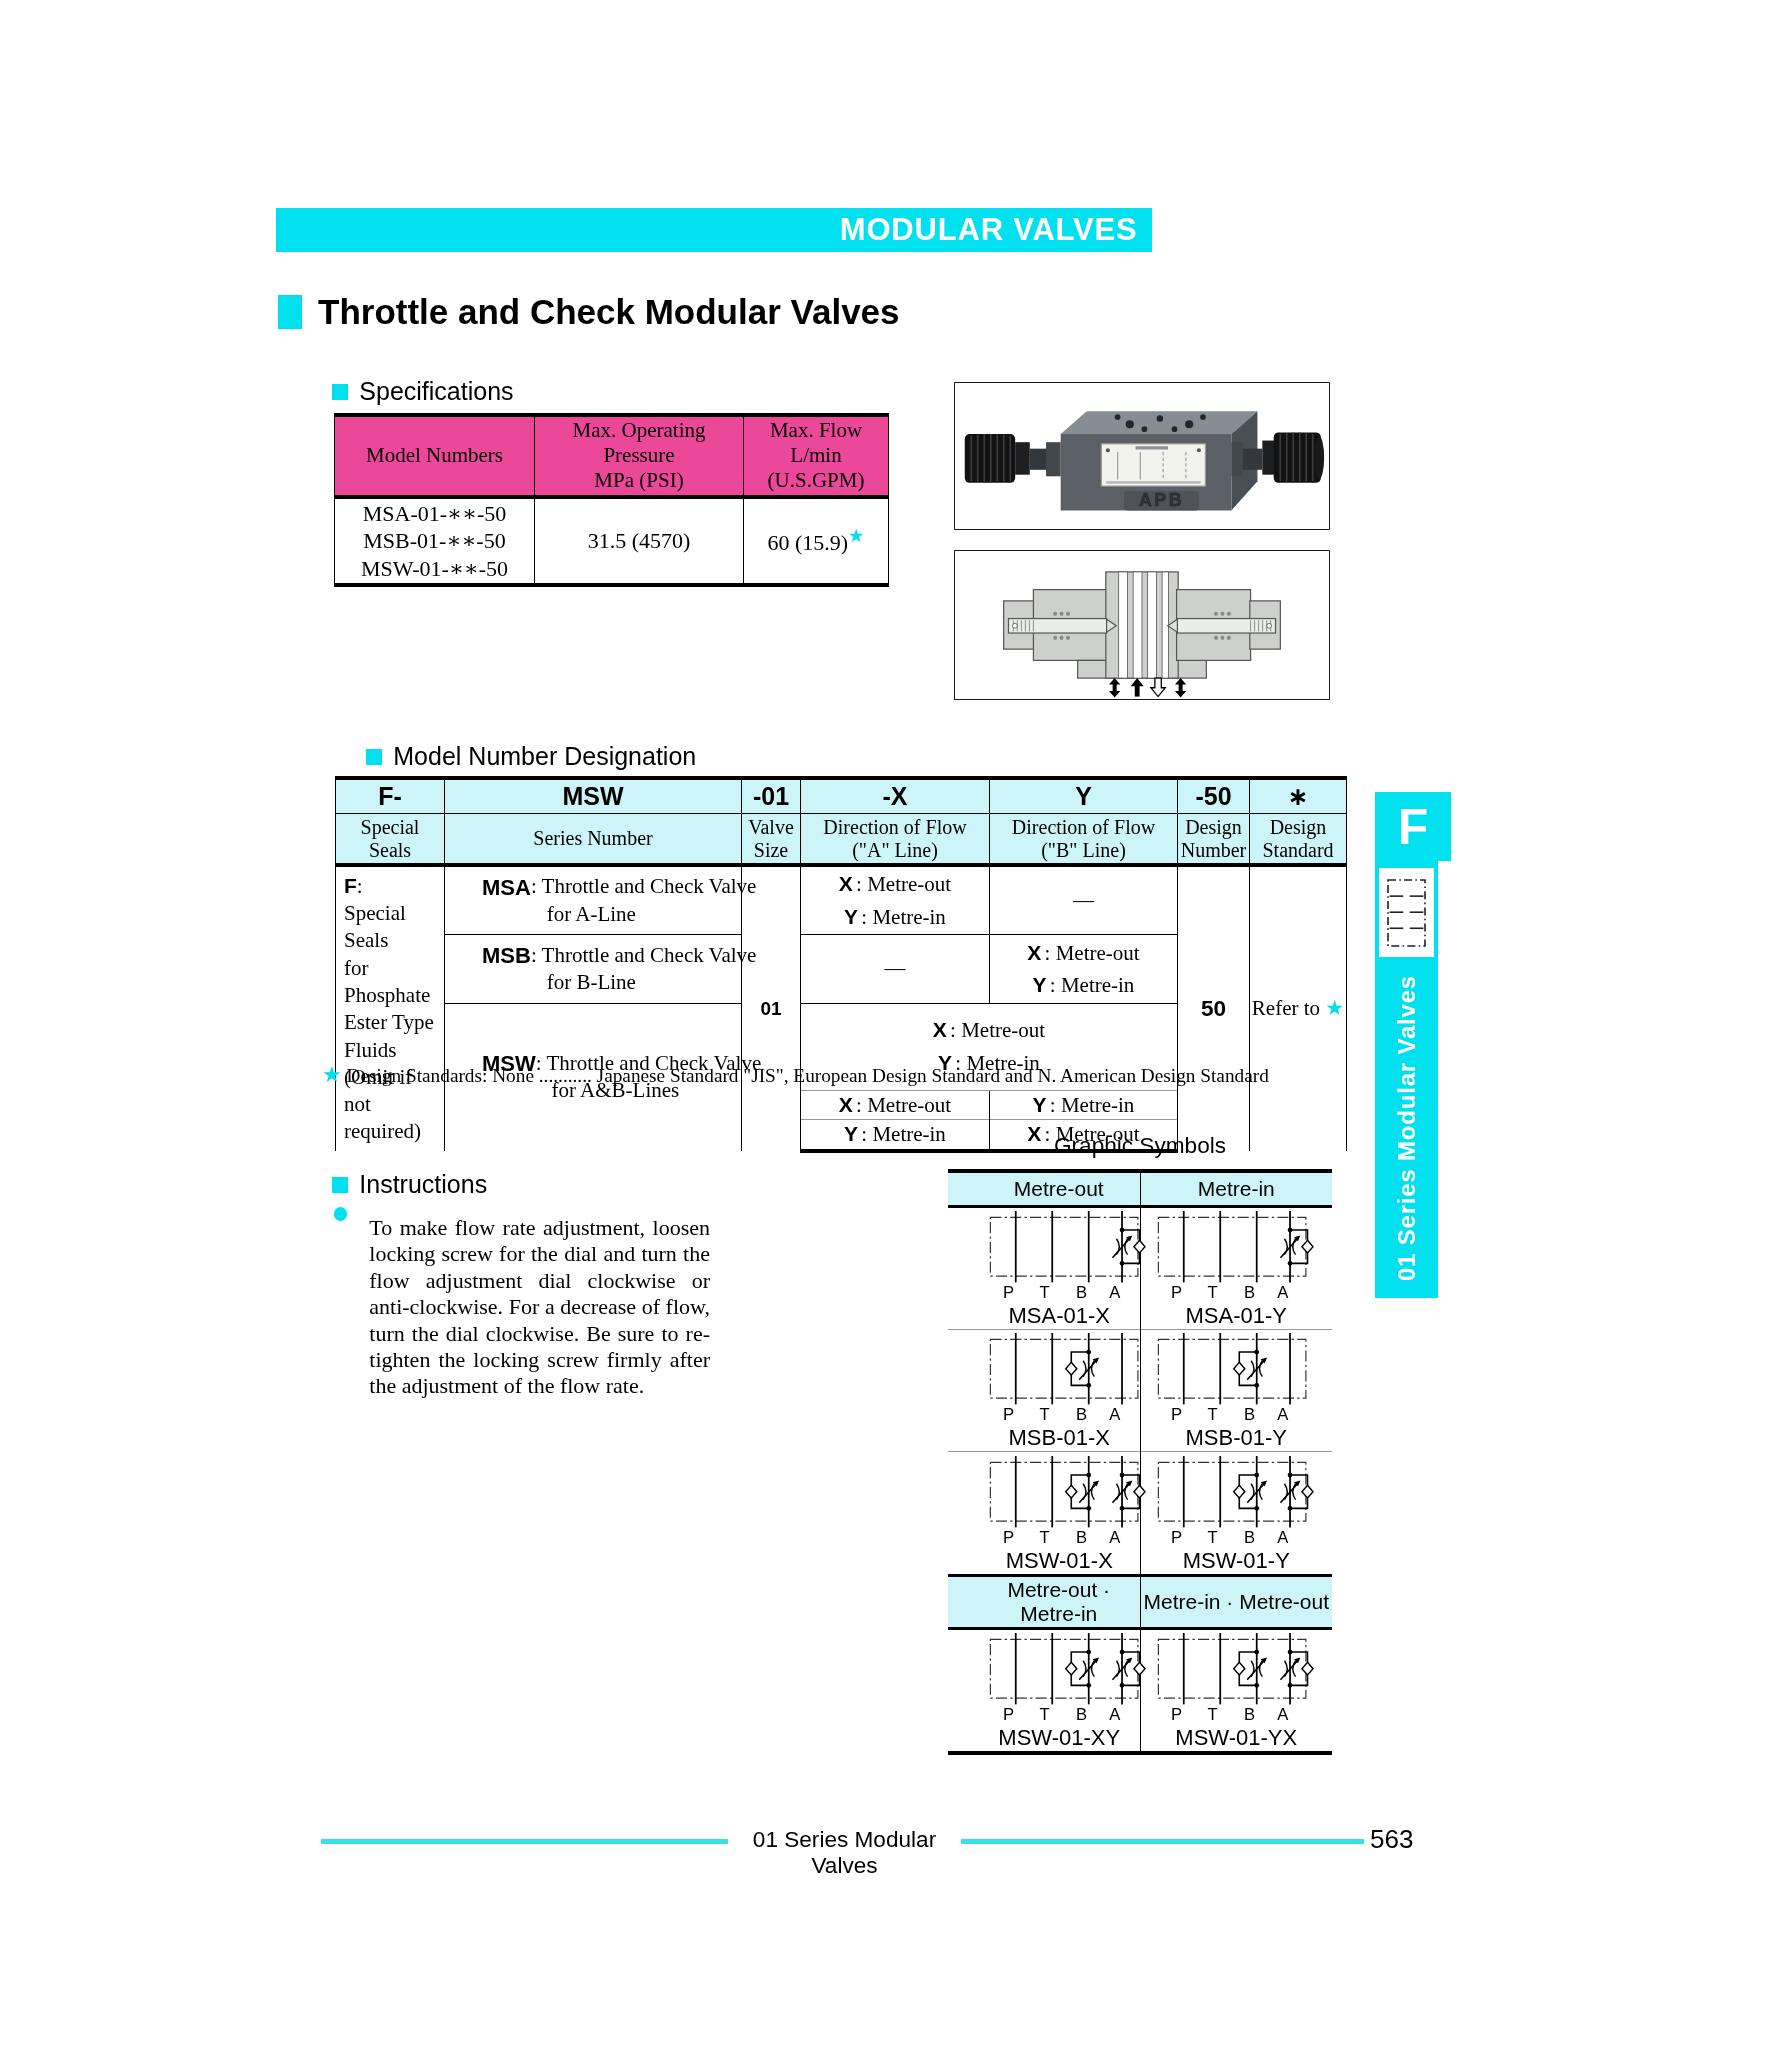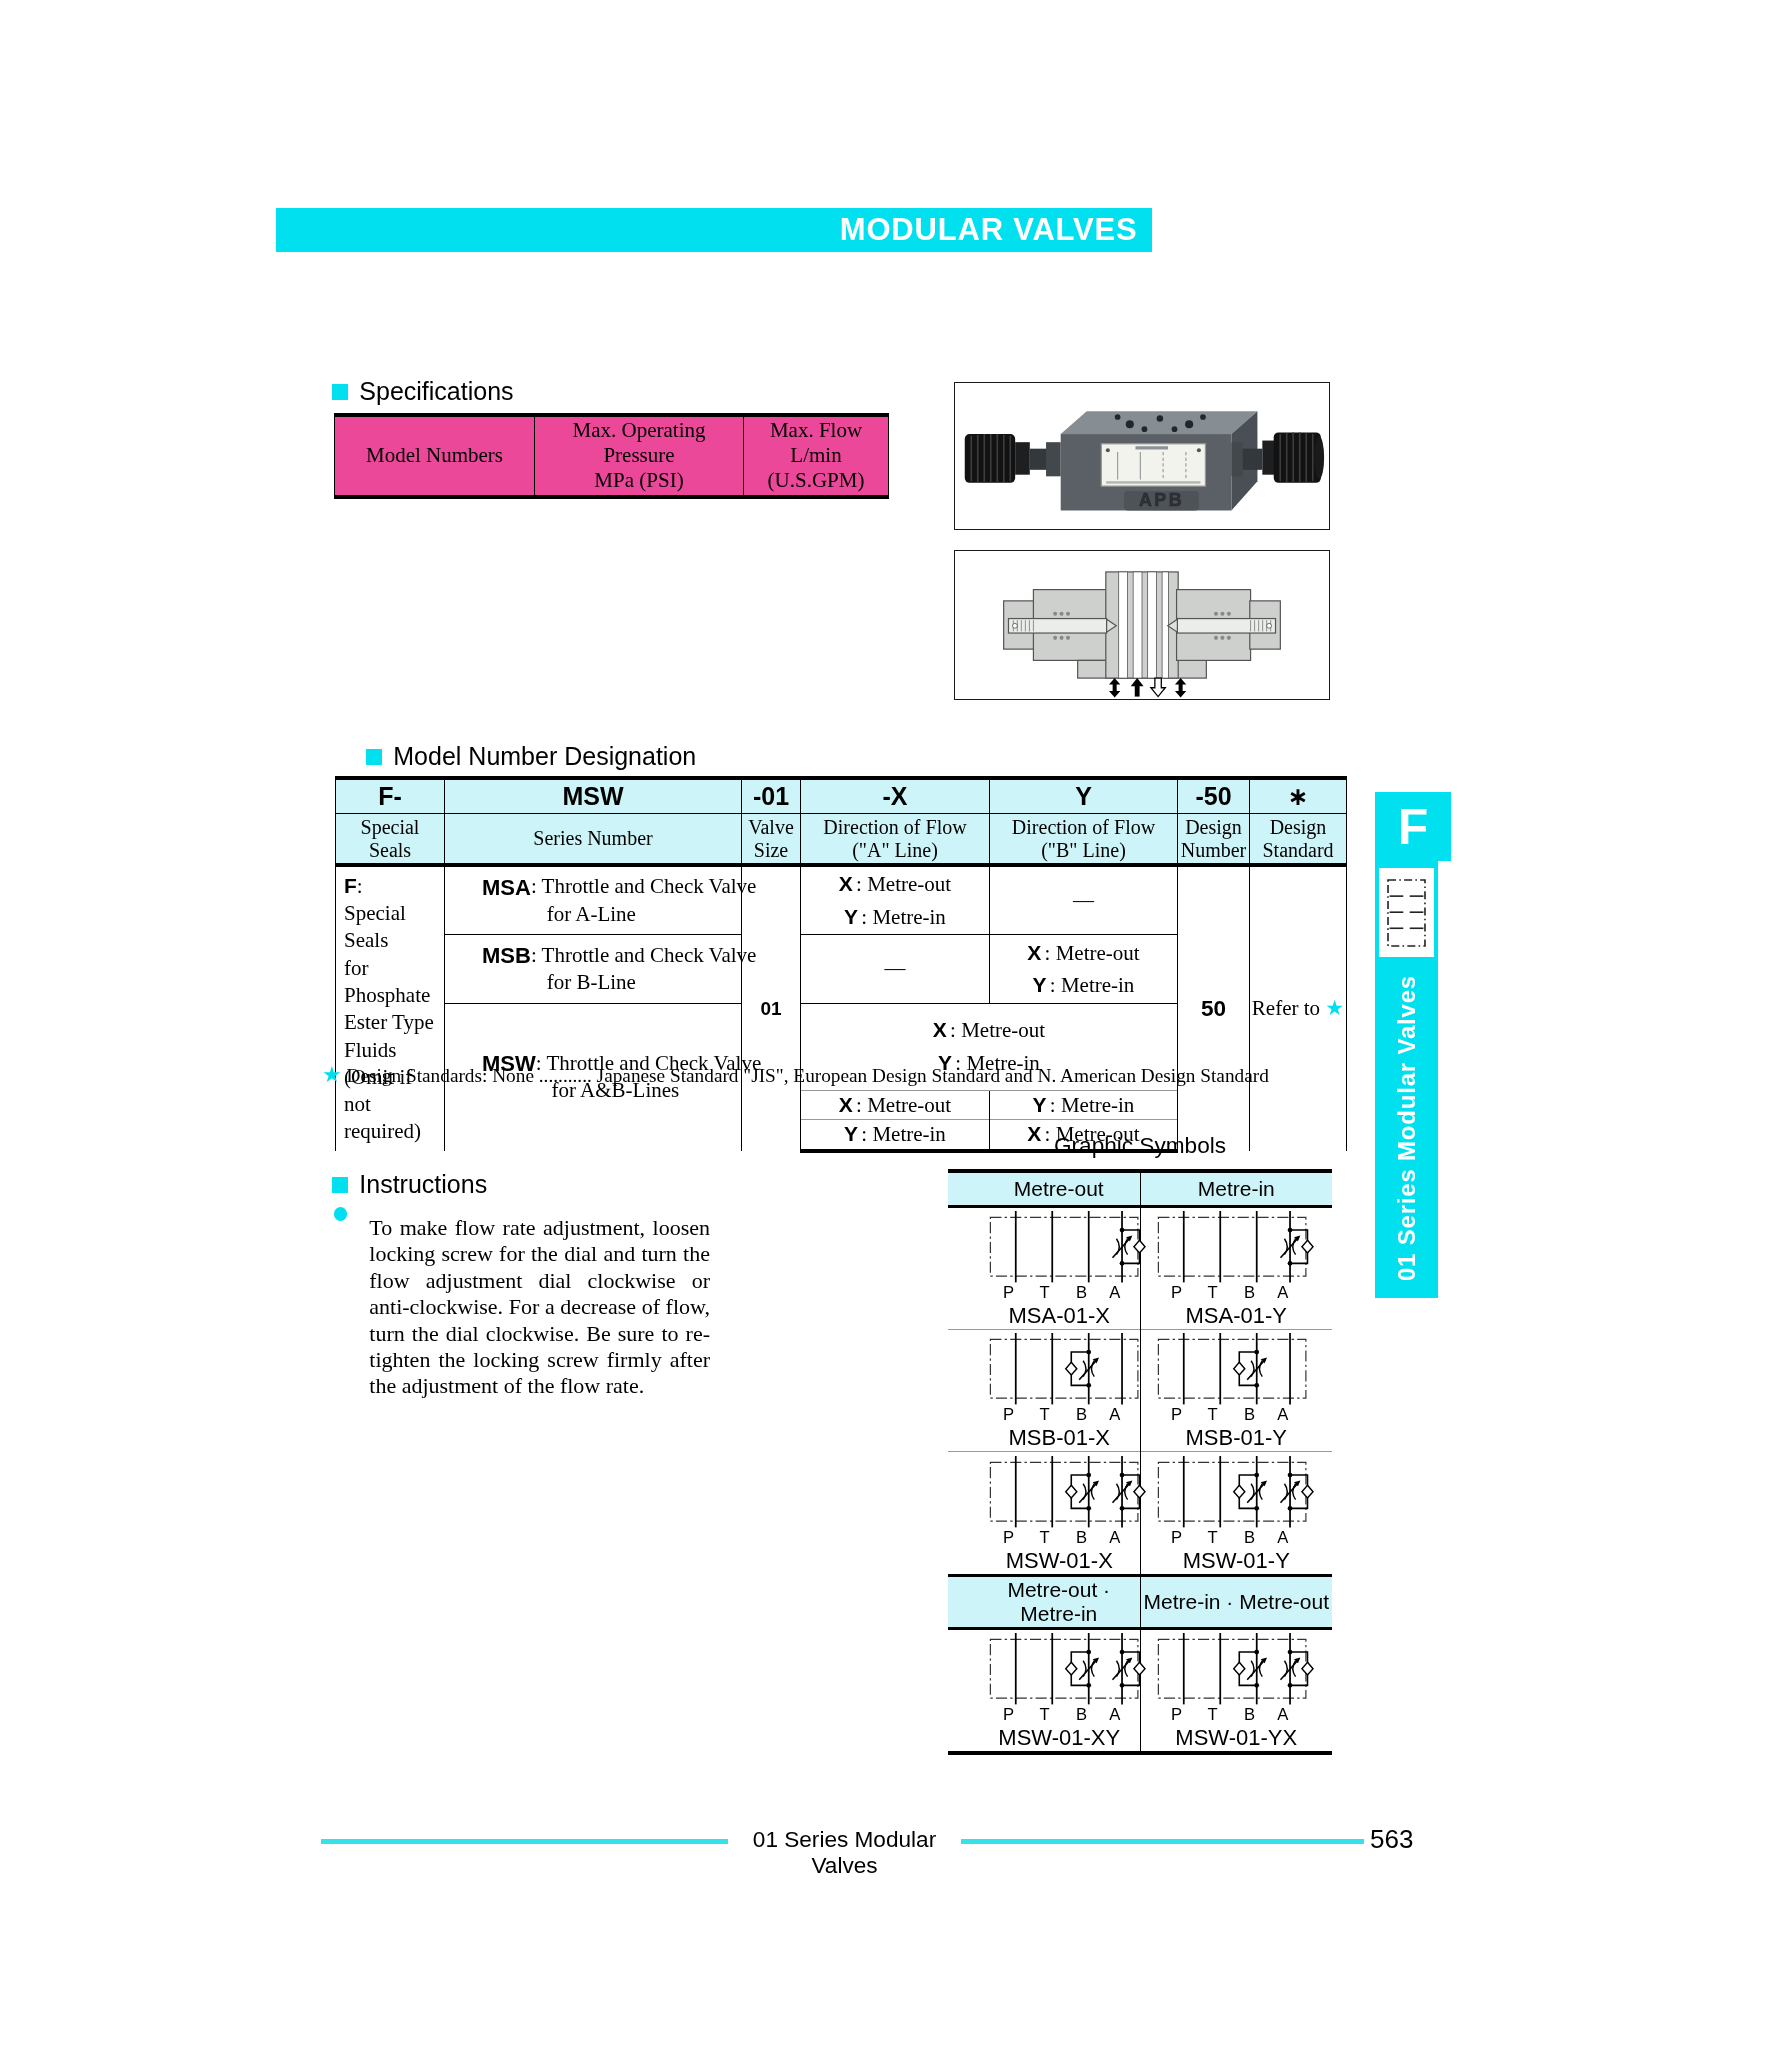--- a/index.html
+++ b/index.html
@@ -113,34 +113,45 @@
 </style>
 </head>
 <body>
 
 <div class="page">
 
   <div class="banner">
     <span>MODULAR VALVES</span>
   </div>
 
+  <div class="title-row">
+    <div class="title-sq"></div>
+    <h1>Throttle and Check Modular Valves</h1>
+  </div>
 
   <div class="heading" style="left:332px;top:377px;">
     <div class="h-sq"></div>
     <span>Specifications</span>
   </div>
 
   <table class="spec-table">
     <tbody>
         <tr>
       <th class="c-model pre">Model Numbers</th>
       <th class="c-press pre">Max. Operating Pressure
 MPa (PSI)</th>
       <th class="c-flow pre">Max. Flow
 L/min (U.S.GPM)</th>
+    </tr>
+    <tr>
+      <td class="pre">MSA-01-∗∗-50
+MSB-01-∗∗-50
+MSW-01-∗∗-50</td>
+      <td><span>31.5 (4570)</span></td>
+      <td><span>60 (15.9)</span><sup class="cstar">★</sup></td>
     </tr>
   </tbody>
     </table>
 
 
   <div class="img-box photo-box">
     <svg viewBox="0 0 460 178">
 
       <rect x="12" y="62" width="62" height="60" rx="6" fill="#121212"></rect>
       <g stroke="#3d3d3d" stroke-width="2">

